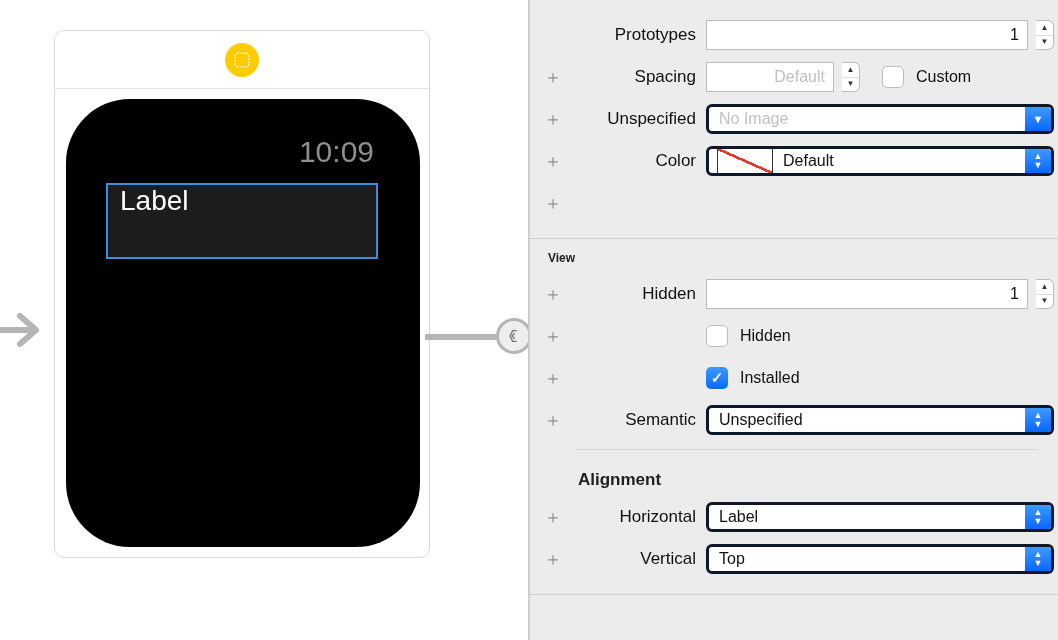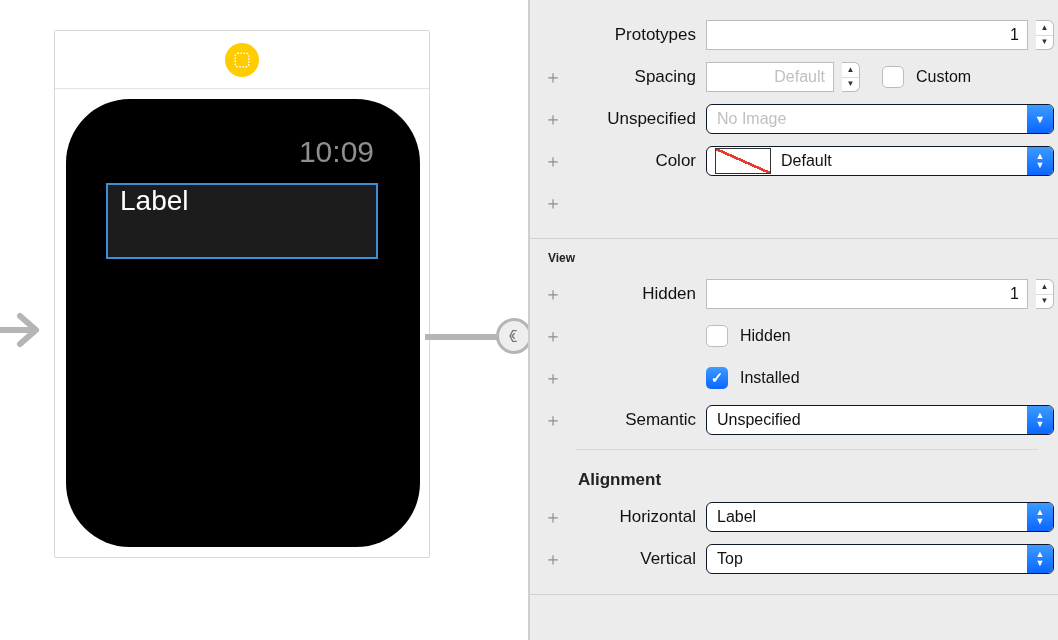--- a/index.html
+++ b/index.html
@@ -41,21 +41,21 @@
     border-radius: 50%;
     display: flex; align-items: center; justify-content: center;
   }
   .connector-port svg { width: 16px; height: 20px; fill: none; stroke:#777; stroke-width:2; }
 
   .watch-card {
     position: absolute;
     left: 54px; top: 30px;
     width: 376px;
     border: 1px solid #d7d7d7;
-    border-radius: 2px;
+    border-radius: 10px;
     background: #fff;
     overflow: hidden;
   }
   .watch-header {
     width: 100%;
     height: 58px;
     display: flex;
     align-items: center;
     justify-content: center;
     border-bottom: 1px solid #e3e3e3;
@@ -178,21 +178,21 @@
     content: "✓";
     color: #fff;
     font-size: 15px;
     font-weight: bold;
   }
 
   .select-like {
     flex: 1;
     height: 30px;
     background: #fff;
-    border: 1px solid #0f172a;
+    border: 3px solid #0f172a;
     border-radius: 6px;
     display:flex; align-items:center;
     overflow:hidden;
     font-size: 16px;
   }
   .select-like .sval { flex:1; padding: 0 10px; color:#111; }
   .select-like .sval.ph { color:#c0c0c0; }
   .select-like .scap {
     width: 26px; height: 100%;
     background: linear-gradient(#3d9bff, #0a66ff);

